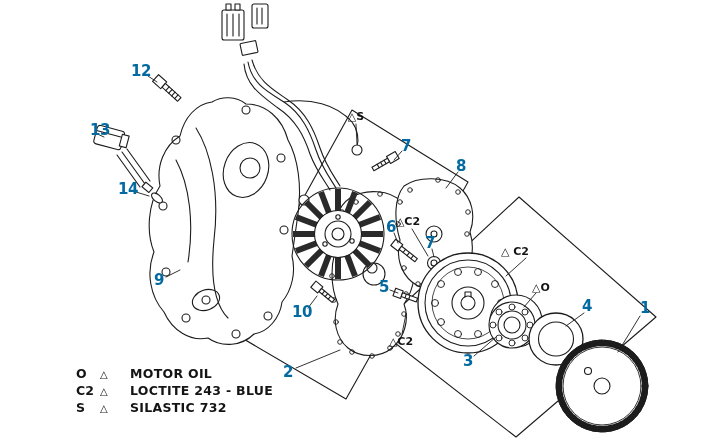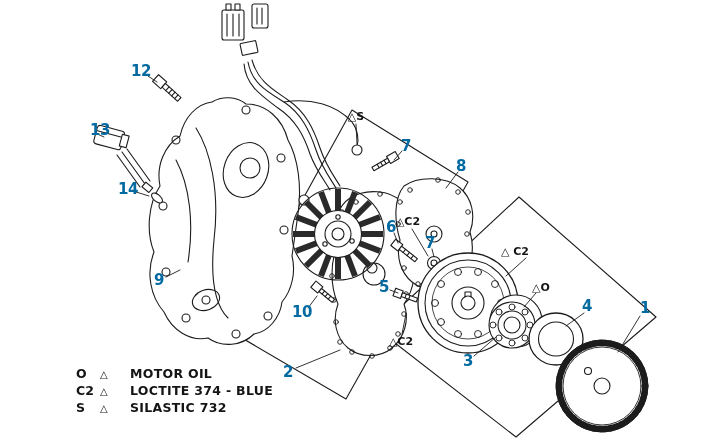--- a/index.html
+++ b/index.html
@@ -316,21 +316,21 @@
 
   <div class="legend">
     <div class="legend-row">
       <span class="lg-code">O</span>
       <span class="lg-marker">△</span>
       <span class="lg-label">MOTOR OIL</span>
     </div>
     <div class="legend-row">
       <span class="lg-code">C2</span>
       <span class="lg-marker">△</span>
-      <span class="lg-label">LOCTITE 374 - BLUE</span>
+      <span class="lg-label">LOCTITE 243 - BLUE</span>
     </div>
     <div class="legend-row">
       <span class="lg-code">S</span>
       <span class="lg-marker">△</span>
       <span class="lg-label">SILASTIC 732</span>
     </div>
   </div>
 
 </div>
 

